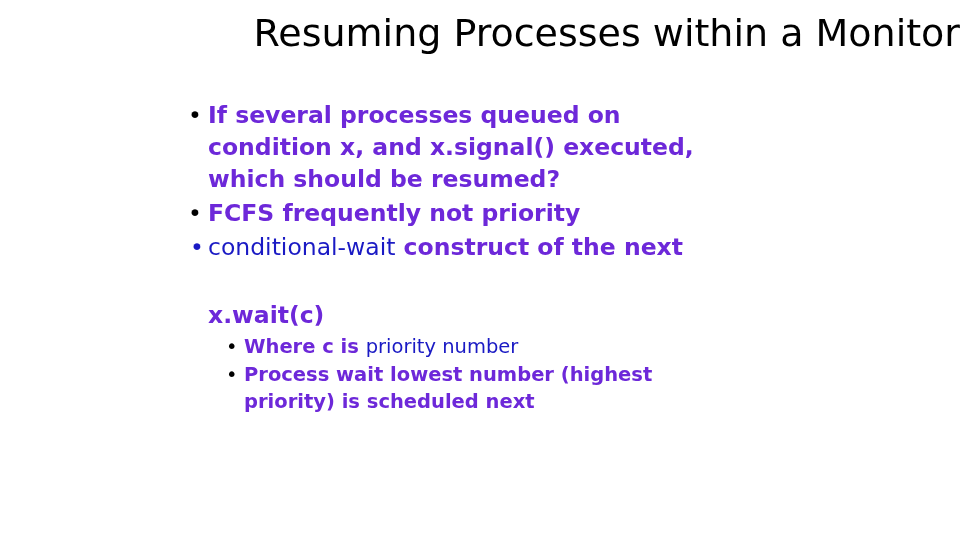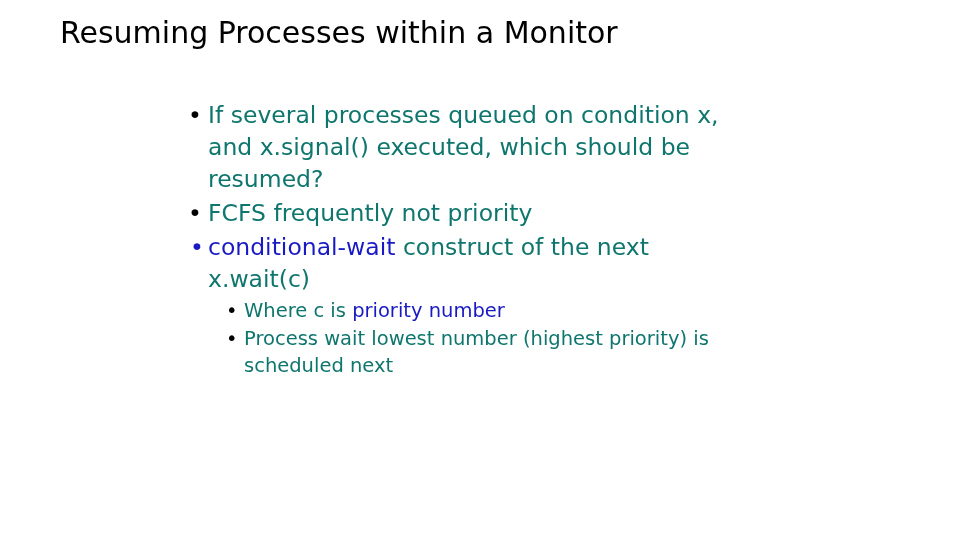--- a/index.html
+++ b/index.html
@@ -25,23 +25,23 @@
     height: 540px;
     background: #ffffff;
   }
 
   
   .slide-title {
     position: absolute;
     left: 60px;
     top: 14px;
     width: 900px;
-    text-align: left;
+    text-align: right;
     font-family: "DejaVu Sans", sans-serif;
-    font-size: 30px;
+    font-size: 38px;
     font-weight: 400;
     line-height: 38px;
     color: #000000;
     letter-spacing: 0px;
     white-space: nowrap;
   }
 
   
   .body-area {
     position: absolute;
@@ -103,26 +103,27 @@
     font-size: 19.5px;
     line-height: 27px;
   }
 
   .emph {
     color: #1a1ac4;
     font-weight: normal;
   }
 
   .plain {
-    color: #0f766e;
-    font-weight: 400;
+    color: #6d28d9;
+    font-weight: 700;
   }
 
   .nowrap-line {
     display: block;
+    margin-top: 36px;
   }
 </style>
 </head>
 <body>
 
 <div class="slide">
 
   <div class="slide-title">Resuming Processes within a Monitor</div>
 
   <div class="body-area">

